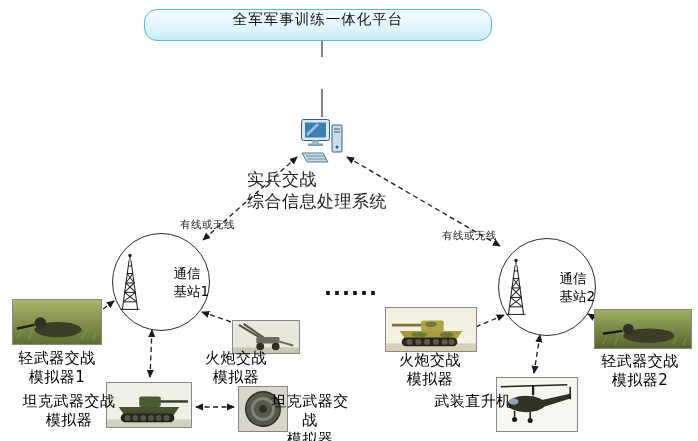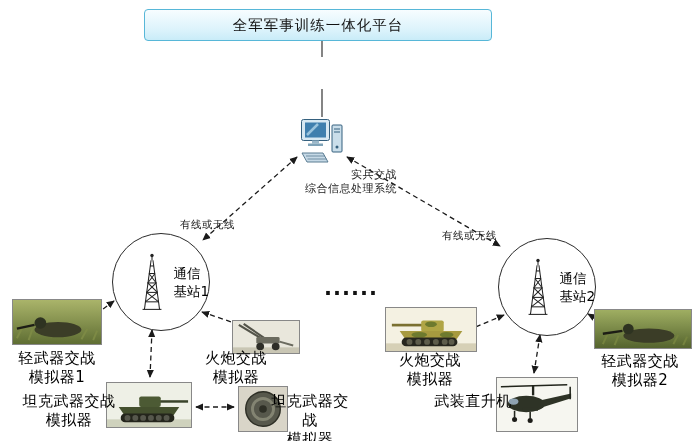--- a/index.html
+++ b/index.html
@@ -6,55 +6,55 @@
   .canvas{
     position:relative;width:698px;height:441px;background:#ffffff;
     font-family:"DejaVu Sans","Liberation Sans",sans-serif;color:#1a1a1a;overflow:hidden;
   }
   .overlay{position:absolute;left:0;top:0;width:698px;height:441px;z-index:1;}
   .node{position:absolute;z-index:2;}
 
   
   .platform-box{
     left:144px;top:9px;width:346px;height:30px;
-    border:1.5px solid #57b7d8;border-radius:4px;
+    border:1.5px solid #57b7d8;border-radius:13px;
     background:linear-gradient(to bottom,#f7fdff 0%,#daf2fb 70%,#c9ecf8 100%);
-    display:flex;align-items:center;justify-content:center;
+    display:flex;justify-content:center;
     font-size:14.5px;letter-spacing:1px;color:#111;
   }
 
   
   .pipe{
     left:44px;top:57px;width:562px;height:31px;
     border:1.2px solid #49809b;border-radius:15.5px/50%;
     background:linear-gradient(to bottom,#d8eef7 0%,#a9d2e2 35%,#c6e4f0 75%,#9cc8da 100%);
     display:flex;align-items:center;justify-content:center;
   }
   .pipe-cap{
     position:absolute;right:1px;top:-1px;width:20px;height:29px;
     border:1.2px solid #49809b;border-radius:50%;
     background:linear-gradient(to bottom,#e4f4fa,#b5d9e8);
   }
   .pipe-label{font-size:17px;font-weight:bold;letter-spacing:2px;color:#000;}
 
   
   .proc-label{
-    left:247px;top:168px;width:150px;text-align:right;
-    font-size:11px;line-height:1.3;color:#222;letter-spacing:.5px;
+    left:247px;top:168px;width:150px;text-align:left;
+    font-size:17px;line-height:1.3;color:#222;letter-spacing:.5px;
   }
 
   .link-label{position:absolute;z-index:2;font-size:10.5px;color:#222;letter-spacing:.5px;margin-top:48px;}
   .link-left{left:180px;top:170px;}
   .link-right{left:442px;top:181px;}
 
   
   .bs-circle{
     width:96px;height:96px;border-radius:50%;
     border:1.2px solid #2b2b2b;background:#ffffff;
-    display:flex;align-items:center;justify-content:flex-end;gap:4px;
+    display:flex;align-items:center;justify-content:space-between;gap:4px;
   }
   .bs1{left:112px;top:233px;}
   .bs2{left:498px;top:238px;}
   .bs-text{font-size:13.5px;line-height:1.35;color:#000;text-align:left;}
 
   .ellipsis{
     left:316px;top:276px;width:70px;text-align:center;
     font-size:21px;font-weight:bold;letter-spacing:1px;color:#111;
   }
 

